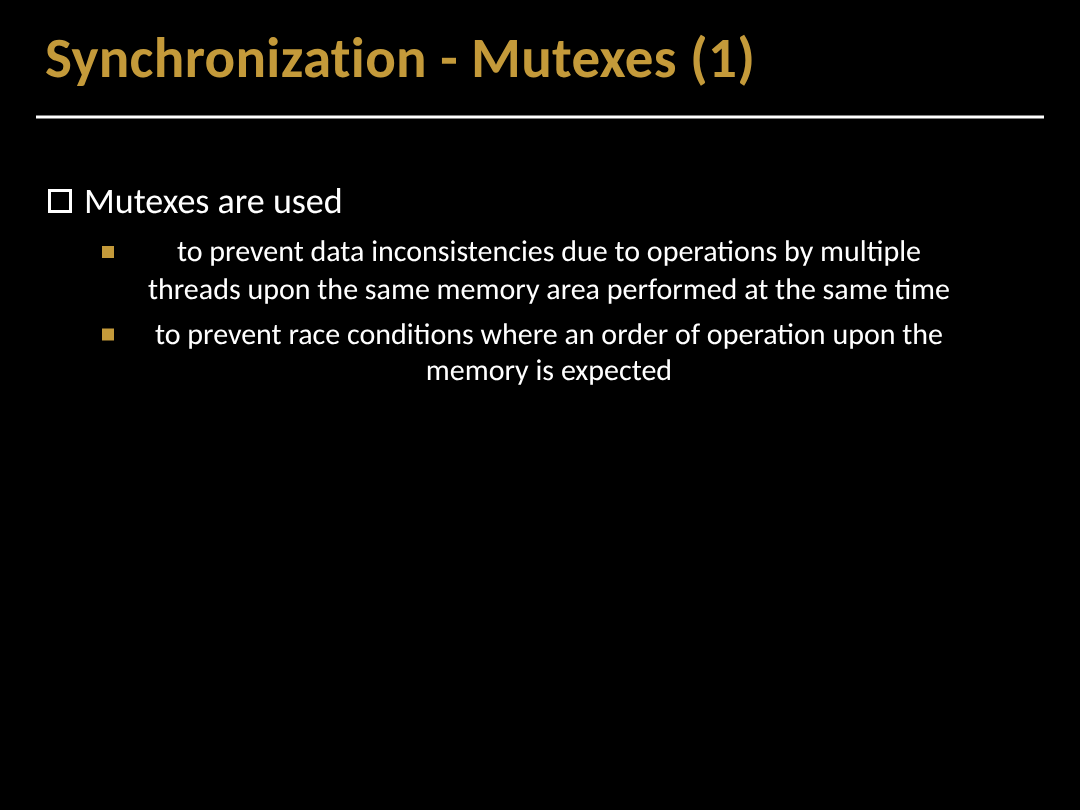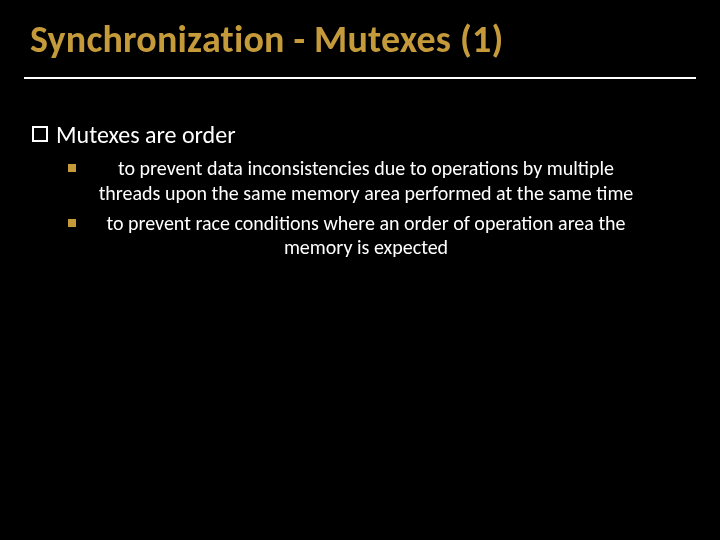--- a/index.html
+++ b/index.html
@@ -92,29 +92,29 @@
 
   <div class="title-wrap">
     <h1 class="title">Synchronization - Mutexes (1)</h1>
   </div>
   <div class="rule"></div>
 
   <div class="body">
 
     <div class="lvl1">
       <span class="box"></span>
-      <span class="text">Mutexes are order</span>
+      <span class="text">Mutexes are used</span>
     </div>
 
     <ul class="sublist">
       <li>
         <span class="sq"></span>
         <span class="txt">to prevent data inconsistencies due to operations by multiple threads upon the same memory area performed at the same time</span>
       </li>
       <li>
         <span class="sq"></span>
-        <span class="txt">to prevent race conditions where an order of operation area the memory is expected</span>
+        <span class="txt">to prevent race conditions where an order of operation upon the memory is expected</span>
       </li>
     </ul>
 
   </div>
 
 </div>
 
 </body></html>

